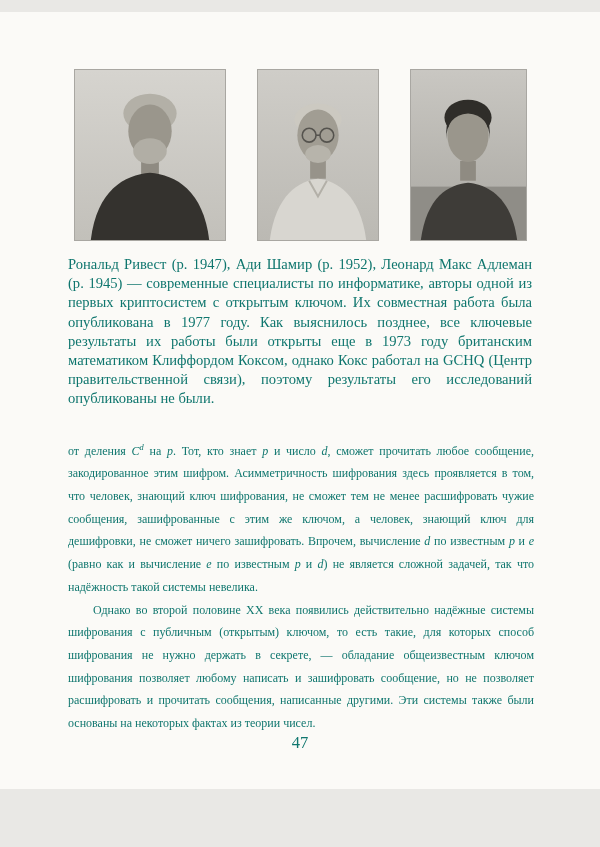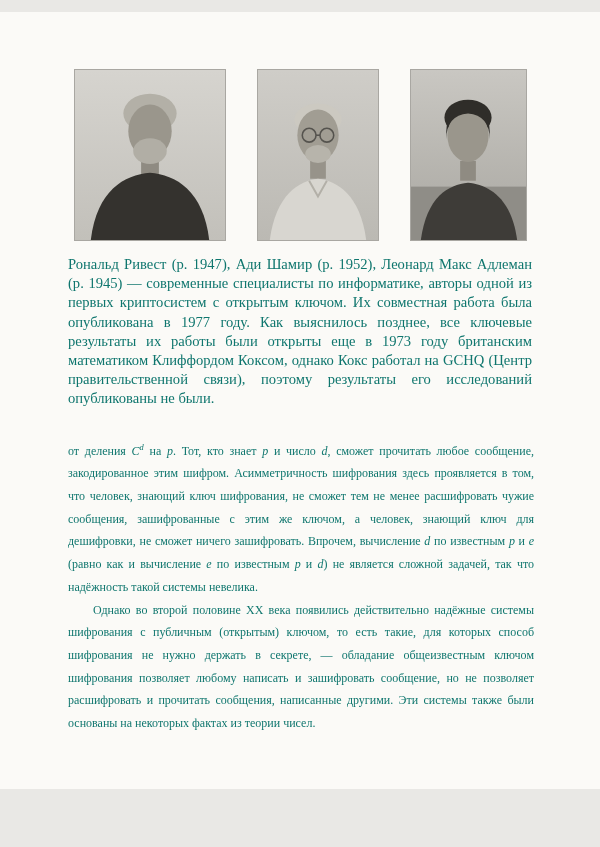--- a/index.html
+++ b/index.html
@@ -137,14 +137,15 @@
 
   </div>
 
   <p class="caption">Рональд Ривест (р. 1947), Ади Шамир (р. 1952), Леонард Макс Адлеман (р. 1945) — современные специалисты по информатике, авторы одной из первых криптосистем с открытым ключом. Их совместная работа была опубликована в 1977 году. Как выяснилось позднее, все ключевые результаты их работы были открыты еще в 1973 году британским математиком Клиффордом Коксом, однако Кокс работал на GCHQ (Центр правительственной связи), поэтому результаты его исследований опубликованы не были.</p>
 
   <div class="body-text">
     <p><span>от деления </span><span style="font-style: italic;">C</span><sup style="font-style: italic;">d</sup><span> на </span><span style="font-style: italic;">p</span><span>. Тот, кто знает </span><span style="font-style: italic;">p</span><span> и число </span><span style="font-style: italic;">d</span><span>, сможет прочитать любое сообщение, закодированное этим шифром. Асимметричность шифрования здесь проявляется в том, что человек, знающий ключ шифрования, не сможет тем не менее расшифровать чужие сообщения, зашифрованные с этим же ключом, а человек, знающий ключ для дешифровки, не сможет ничего зашифровать. Впрочем, вычисление </span><span style="font-style: italic;">d</span><span> по известным </span><span style="font-style: italic;">p</span><span> и </span><span style="font-style: italic;">e</span><span> (равно как и вычисление </span><span style="font-style: italic;">e</span><span> по известным </span><span style="font-style: italic;">p</span><span> и </span><span style="font-style: italic;">d</span><span>) не является сложной задачей, так что надёжность такой системы невелика.</span></p>
     <p class="indented"><span>Однако во второй половине XX века появились действительно надёжные системы шифрования с публичным (открытым) ключом, то есть такие, для которых способ шифрования не нужно держать в секрете, — обладание общеизвестным ключом шифрования позволяет любому написать и зашифровать сообщение, но не позволяет расшифровать и прочитать сообщения, написанные другими. Эти системы также были основаны на некоторых фактах из теории чисел.</span></p>
   </div>
 
+  <div class="page-number">47</div>
 
 </div>
 
 </body></html>

